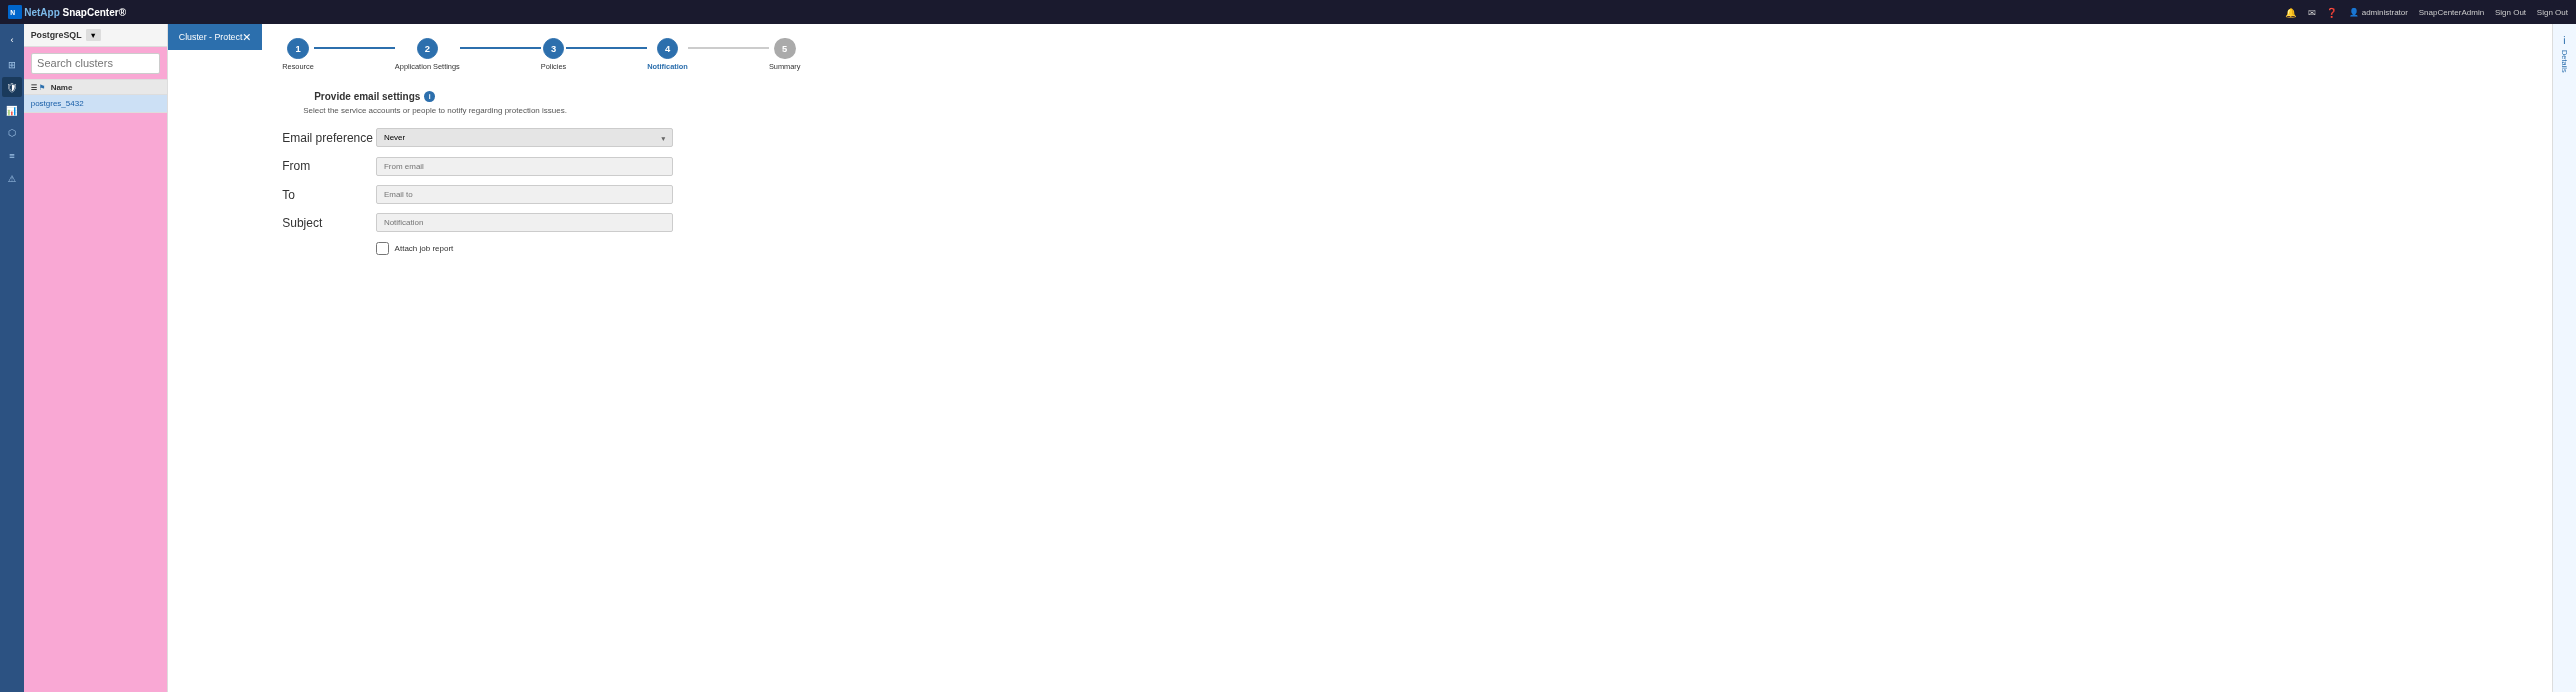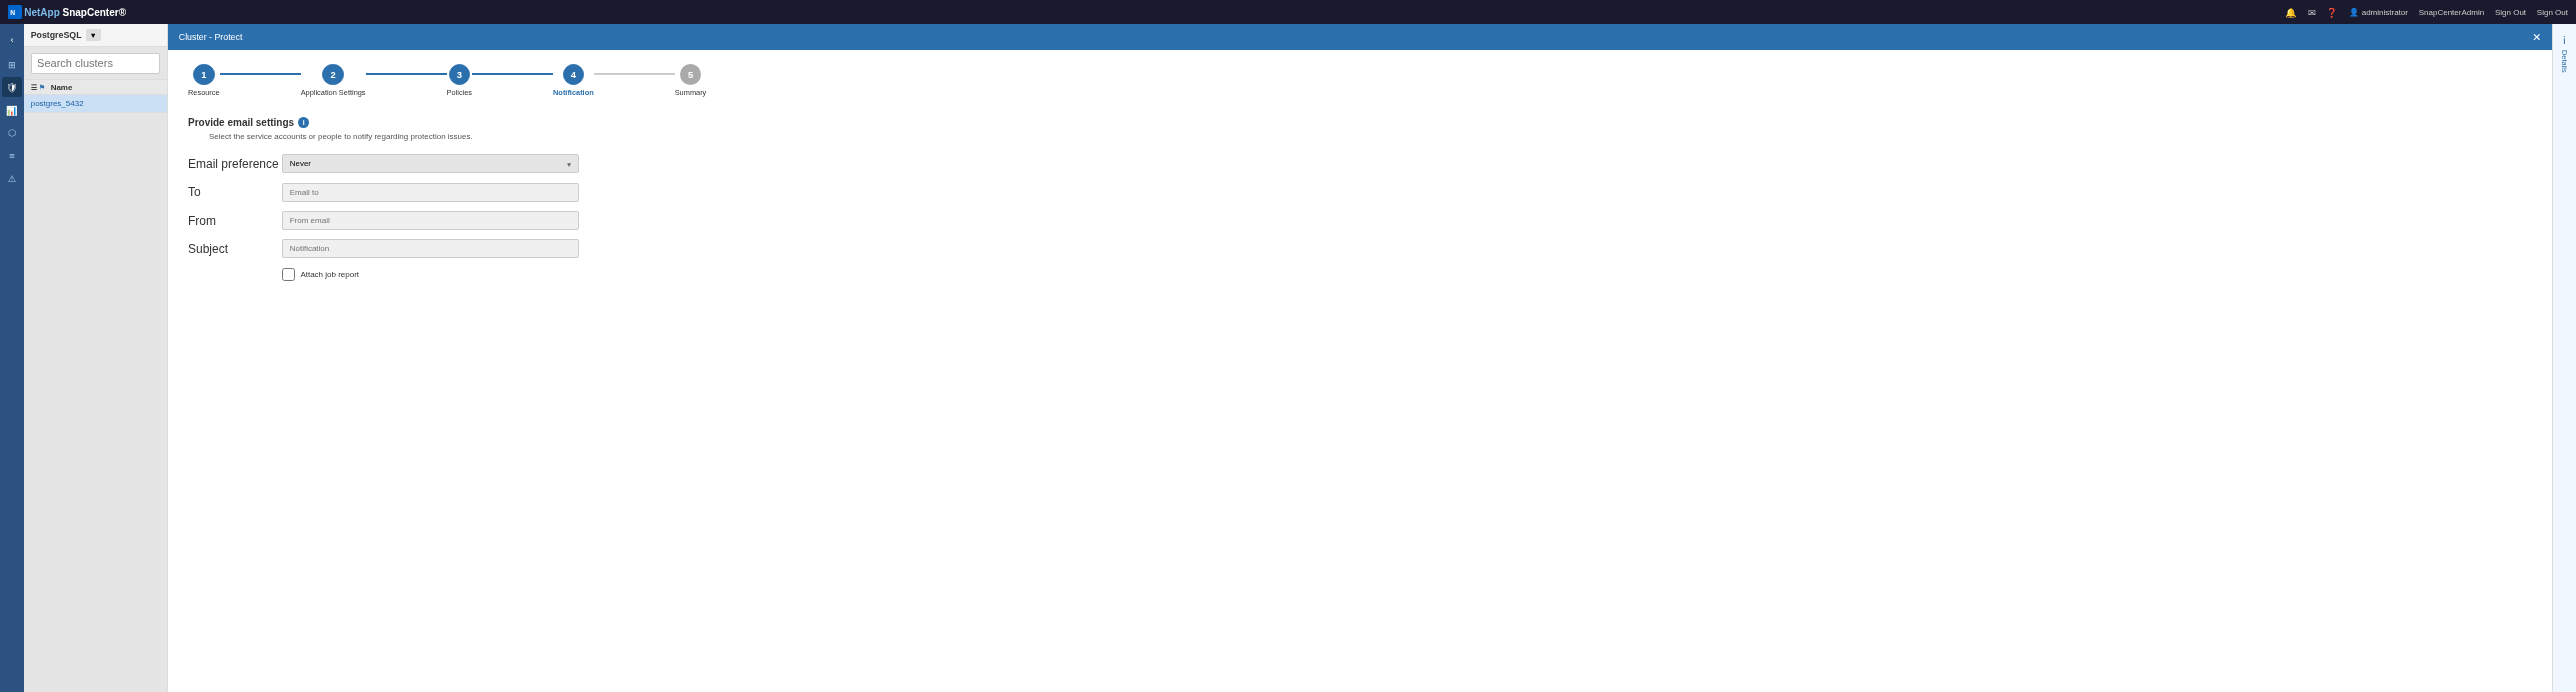--- a/index.html
+++ b/index.html
@@ -90,21 +90,21 @@
       background: #1a3a5c;
     }
     .icon-sidebar .nav-icon.chevron {
       color: #fff;
       margin-bottom: 2.7px;
     }
 
     
     .resource-sidebar {
       width: 144px;
-      background: #e5e5e5;
+      background: #f9a8d4;
       border-right: 0.7px solid #ddd;
       display: flex;
       flex-direction: column;
     }
     .resource-sidebar-header {
       display: flex;
       align-items: center;
       padding: 5.4px 6.7px;
       gap: 4px;
       background: #f5f5f5;
@@ -163,21 +163,20 @@
     }
     .table-row .row-text {
       font-size: 8px;
       color: #1a5fa8;
     }
 
     
     .main-content {
       flex: 1;
       display: flex;
-      flex-direction: column;
       overflow: hidden;
     }
 
     
     .breadcrumb-bar {
       background: #2c6fad;
       padding: 5.4px 10.8px;
       color: #fff;
       font-size: 8.8px;
       display: flex;
@@ -250,20 +249,21 @@
 
     
     .section-title {
       font-size: 10px;
       font-weight: bold;
       color: #333;
       margin-bottom: 4px;
       display: flex;
       align-items: center;
       gap: 4px;
+      margin-left: 32px;
     }
     .section-desc {
       font-size: 8px;
       color: #555;
       margin-bottom: 13.5px;
       padding-left: 21px;
     }
     .form-row {
       display: flex;
       align-items: center;
@@ -495,30 +495,30 @@
           <select>
             <option>Never</option>
             <option>Always</option>
             <option>On Failure</option>
             <option>On Warning</option>
           </select>
         </div>
       </div>
 
       <div class="form-row">
+        <span class="form-label">From</span>
+        <div class="form-control">
+          <input type="text" disabled="" placeholder="From email" style="">
+        </div>
+      </div>
+
+      <div class="form-row">
         <span class="form-label">To</span>
         <div class="form-control">
           <input type="text" disabled="" placeholder="Email to" style="">
-        </div>
-      </div>
-
-      <div class="form-row">
-        <span class="form-label">From</span>
-        <div class="form-control">
-          <input type="text" disabled="" placeholder="From email" style="">
         </div>
       </div>
 
       <div class="form-row">
         <span class="form-label">Subject</span>
         <div class="form-control">
           <input type="text" disabled="" placeholder="Notification" style="">
         </div>
       </div>
 

